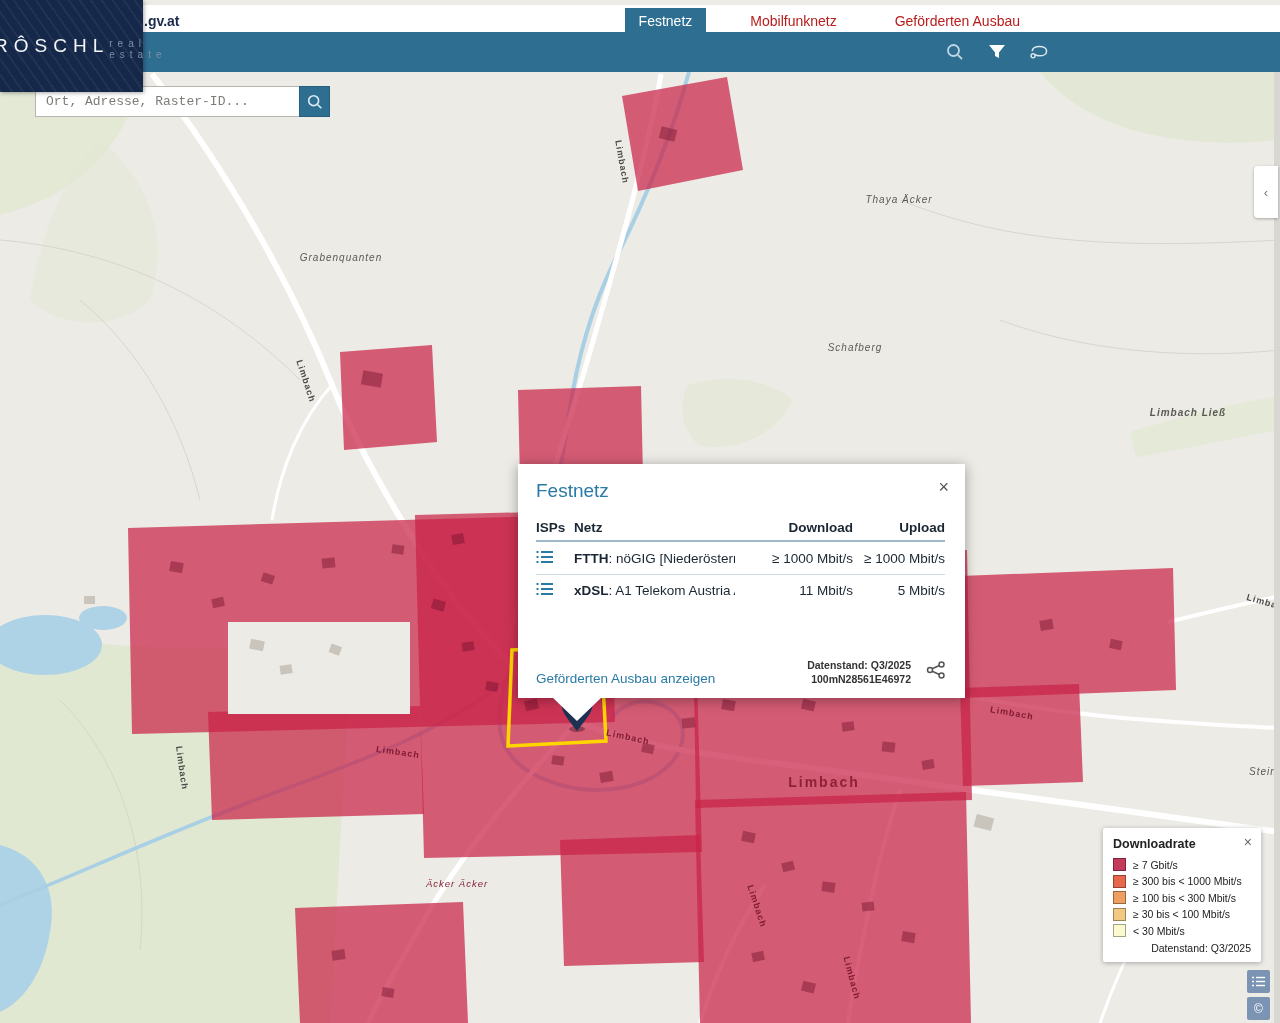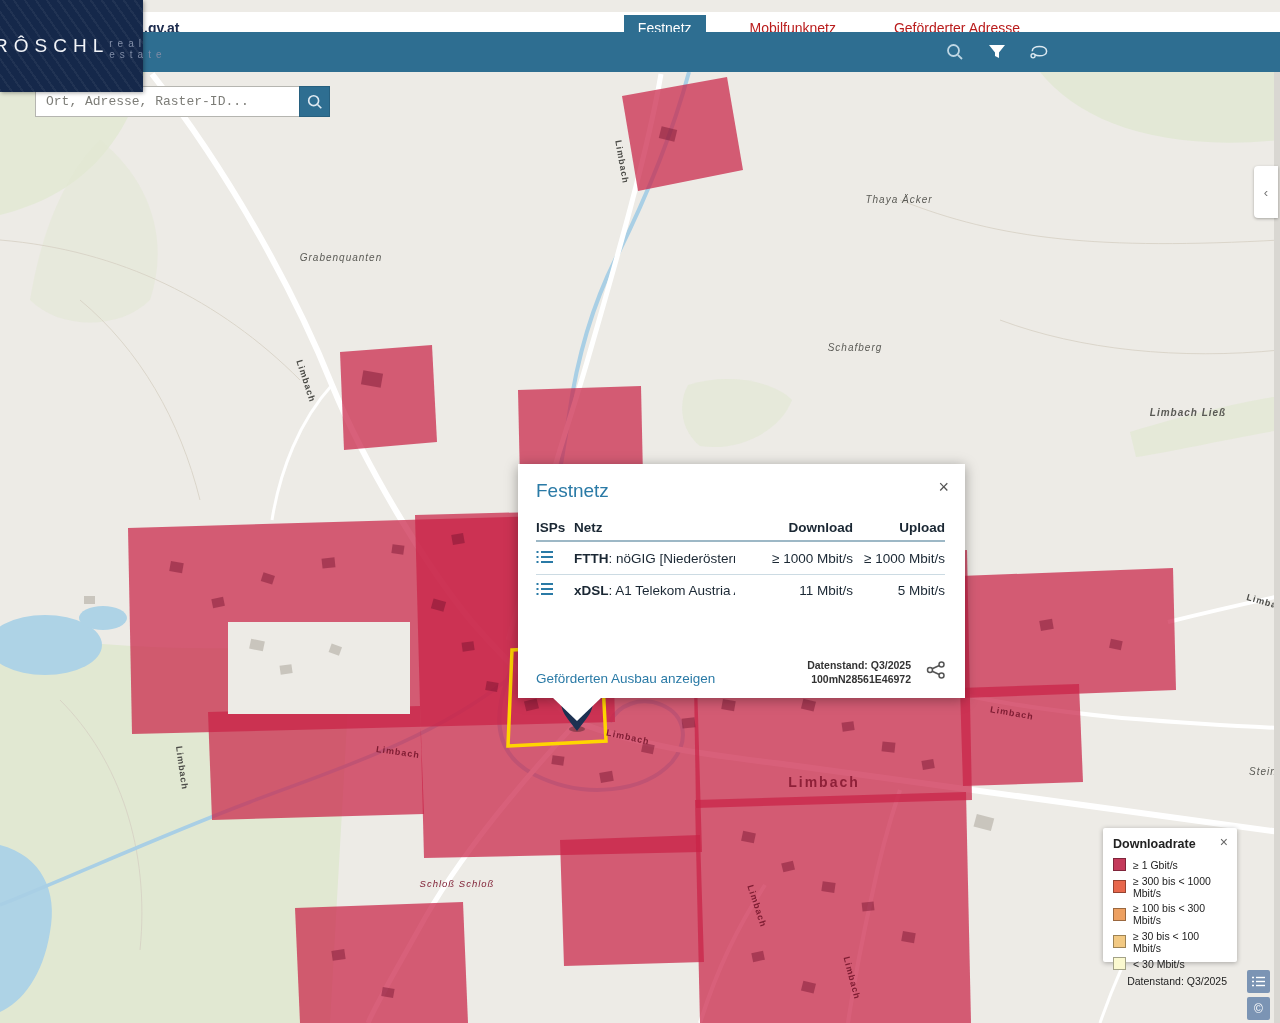--- a/index.html
+++ b/index.html
@@ -10,21 +10,21 @@
   
   .map-layer { position:absolute; inset:0; z-index:1; }
   .map-labels { position:absolute; inset:0; z-index:2; pointer-events:none; }
   .map-label { position:absolute; transform:translate(-50%,-50%); white-space:nowrap;
     font-style:italic; color:#5a5a55; letter-spacing:1px; font-size:10px; }
   .road-label { font-style:normal; font-weight:bold; font-size:9px; color:#4c4c48; letter-spacing:1px; }
   .on-red { color:#7e1c32; }
   .town-label { font-style:normal; font-weight:bold; font-size:14px; color:#8e2038; letter-spacing:2px; }
 
   
-  .topbar { position:absolute; top:12px; left:0; width:1280px; height:32px; background:#ffffff; z-index:10; }
+  .topbar { position:absolute; top:5px; left:0; width:1280px; height:32px; background:#ffffff; z-index:10; }
   .url-text { position:absolute; left:144px; top:8px; font-size:14px; font-weight:bold; color:#1c2b4d; }
   .tabs { position:absolute; right:246px; top:2px; display:flex; gap:30px; height:28px; align-items:center; }
   .tab { font-size:14px; color:#b91c1c; padding:5px 14px; cursor:pointer; }
   .tab.active { background:#2e6e91; color:#ffffff; }
   .toolbar { position:absolute; top:32px; left:0; width:1280px; height:40px; background:#2e6e91; z-index:10; }
   .toolbar-icons { position:absolute; right:230px; top:0; height:40px; display:flex; align-items:center; gap:20px; }
   .tool-icon { width:22px; height:22px; display:flex; align-items:center; justify-content:center; cursor:pointer; }
 
   
   .logo { position:absolute; left:0; top:0; width:143px; height:92px; z-index:20;
@@ -56,21 +56,21 @@
   .prow.data + .prow.data { border-top:1px solid #ccdbe3; }
   .cell-r { text-align:right; }
   .tech { font-weight:bold; }
   .provider { white-space:nowrap; overflow:hidden; }
   .popup-footer { position:absolute; left:18px; right:18px; bottom:12px; display:flex; align-items:flex-end; justify-content:space-between; }
   .popup-link { color:#2a7aa6; font-size:13.5px; cursor:pointer; }
   .stand-block { text-align:right; font-size:10.5px; font-weight:bold; color:#333; line-height:1.35; margin-right:8px; }
   .footer-right { display:flex; align-items:center; gap:6px; }
 
   
-  .legend { position:absolute; left:1103px; top:828px; width:134px; height:134px; background:#fff; z-index:6;
+  .legend { position:absolute; left:1103px; top:828px; width:158px; height:134px; background:#fff; z-index:6;
     box-shadow:0 1px 5px rgba(0,0,0,.3); border-radius:2px; padding:9px 10px 8px 10px; }
   .legend-title { font-size:12.5px; font-weight:bold; color:#222; }
   .legend-close { position:absolute; right:9px; top:7px; color:#666; font-size:14px; cursor:pointer; line-height:1; }
   .legend-items { margin-top:7px; display:flex; flex-direction:column; gap:3.5px; }
   .legend-item { display:flex; align-items:center; gap:7px; }
   .swatch { width:13px; height:13px; border:1px solid rgba(0,0,0,.35); flex:none; }
   .legend-label { font-size:10.5px; color:#222; }
   .legend-stand { margin-top:5px; text-align:right; font-size:10.5px; color:#222; }
 
   
@@ -205,40 +205,40 @@
       </g>
     </svg>
 
     
     <div class="map-labels">
       <span class="map-label" style="left:341px;top:257px;">Grabenquanten</span>
       <span class="map-label" style="left:899px;top:199px;">Thaya Äcker</span>
       <span class="map-label" style="left:855px;top:347px;">Schafberg</span>
       <span class="map-label" style="left:1174px;top:412px;font-weight:bold;padding-left:28px;">Limbach Ließ</span>
       <span class="map-label town-label" style="left:824px;top:782px;">Limbach</span>
-      <span class="map-label on-red" style="left:457px;top:883px;font-size:9.5px;">Schloß Schloß</span>
+      <span class="map-label on-red" style="left:457px;top:883px;font-size:9.5px;">Äcker Äcker</span>
       <span class="map-label" style="left:1263px;top:771px;">Stein</span>
       <span class="map-label road-label" style="left:622px;top:162px;transform:translate(-50%,-50%) rotate(80deg);">Limbach</span>
       <span class="map-label road-label" style="left:306px;top:381px;transform:translate(-50%,-50%) rotate(72deg);">Limbach</span>
       <span class="map-label road-label" style="left:182px;top:768px;transform:translate(-50%,-50%) rotate(82deg);">Limbach</span>
       <span class="map-label road-label on-red" style="left:398px;top:752px;transform:translate(-50%,-50%) rotate(8deg);">Limbach</span>
       <span class="map-label road-label on-red" style="left:628px;top:737px;transform:translate(-50%,-50%) rotate(12deg);">Limbach</span>
       <span class="map-label road-label on-red" style="left:757px;top:906px;transform:translate(-50%,-50%) rotate(72deg);">Limbach</span>
       <span class="map-label road-label on-red" style="left:852px;top:978px;transform:translate(-50%,-50%) rotate(75deg);">Limbach</span>
       <span class="map-label road-label on-red" style="left:1012px;top:713px;transform:translate(-50%,-50%) rotate(10deg);">Limbach</span>
       <span class="map-label road-label" style="left:1268px;top:603px;transform:translate(-50%,-50%) rotate(16deg);">Limbach</span>
     </div>
   </div>
 
   <div class="topbar">
     <span class="url-text">.gv.at</span>
     <div class="tabs">
       <div class="tab active">Festnetz</div>
       <div class="tab">Mobilfunknetz</div>
-      <div class="tab">Geförderter Adresse</div>
+      <div class="tab">Geförderten Ausbau</div>
     </div>
   </div>
 
   <div class="toolbar">
     <div class="toolbar-icons">
       <div class="tool-icon">
         <svg width="20" height="20" viewBox="0 0 20 20">
             <circle cx="8.5" cy="8.5" r="5.5" fill="none" stroke="#bfd7e4" stroke-width="1.8"></circle>
             <line x1="12.8" y1="12.8" x2="17" y2="17" stroke="#bfd7e4" stroke-width="1.8"></line>
           </svg>
@@ -340,21 +340,21 @@
       </div>
     </div>
   </div>
 
   <div class="legend">
     <div class="legend-title">Downloadrate</div>
     <div class="legend-close">×</div>
     <div class="legend-items">
       <div class="legend-item">
         <span class="swatch" style="background-color: rgb(196, 58, 91);"></span>
-        <span class="legend-label">≥ 1 Gbit/s</span>
+        <span class="legend-label">≥ 7 Gbit/s</span>
       </div>
       <div class="legend-item">
         <span class="swatch" style="background-color: rgb(231, 103, 76);"></span>
         <span class="legend-label">≥ 300 bis &lt; 1000 Mbit/s</span>
       </div>
       <div class="legend-item">
         <span class="swatch" style="background-color: rgb(237, 160, 97);"></span>
         <span class="legend-label">≥ 100 bis &lt; 300 Mbit/s</span>
       </div>
       <div class="legend-item">

